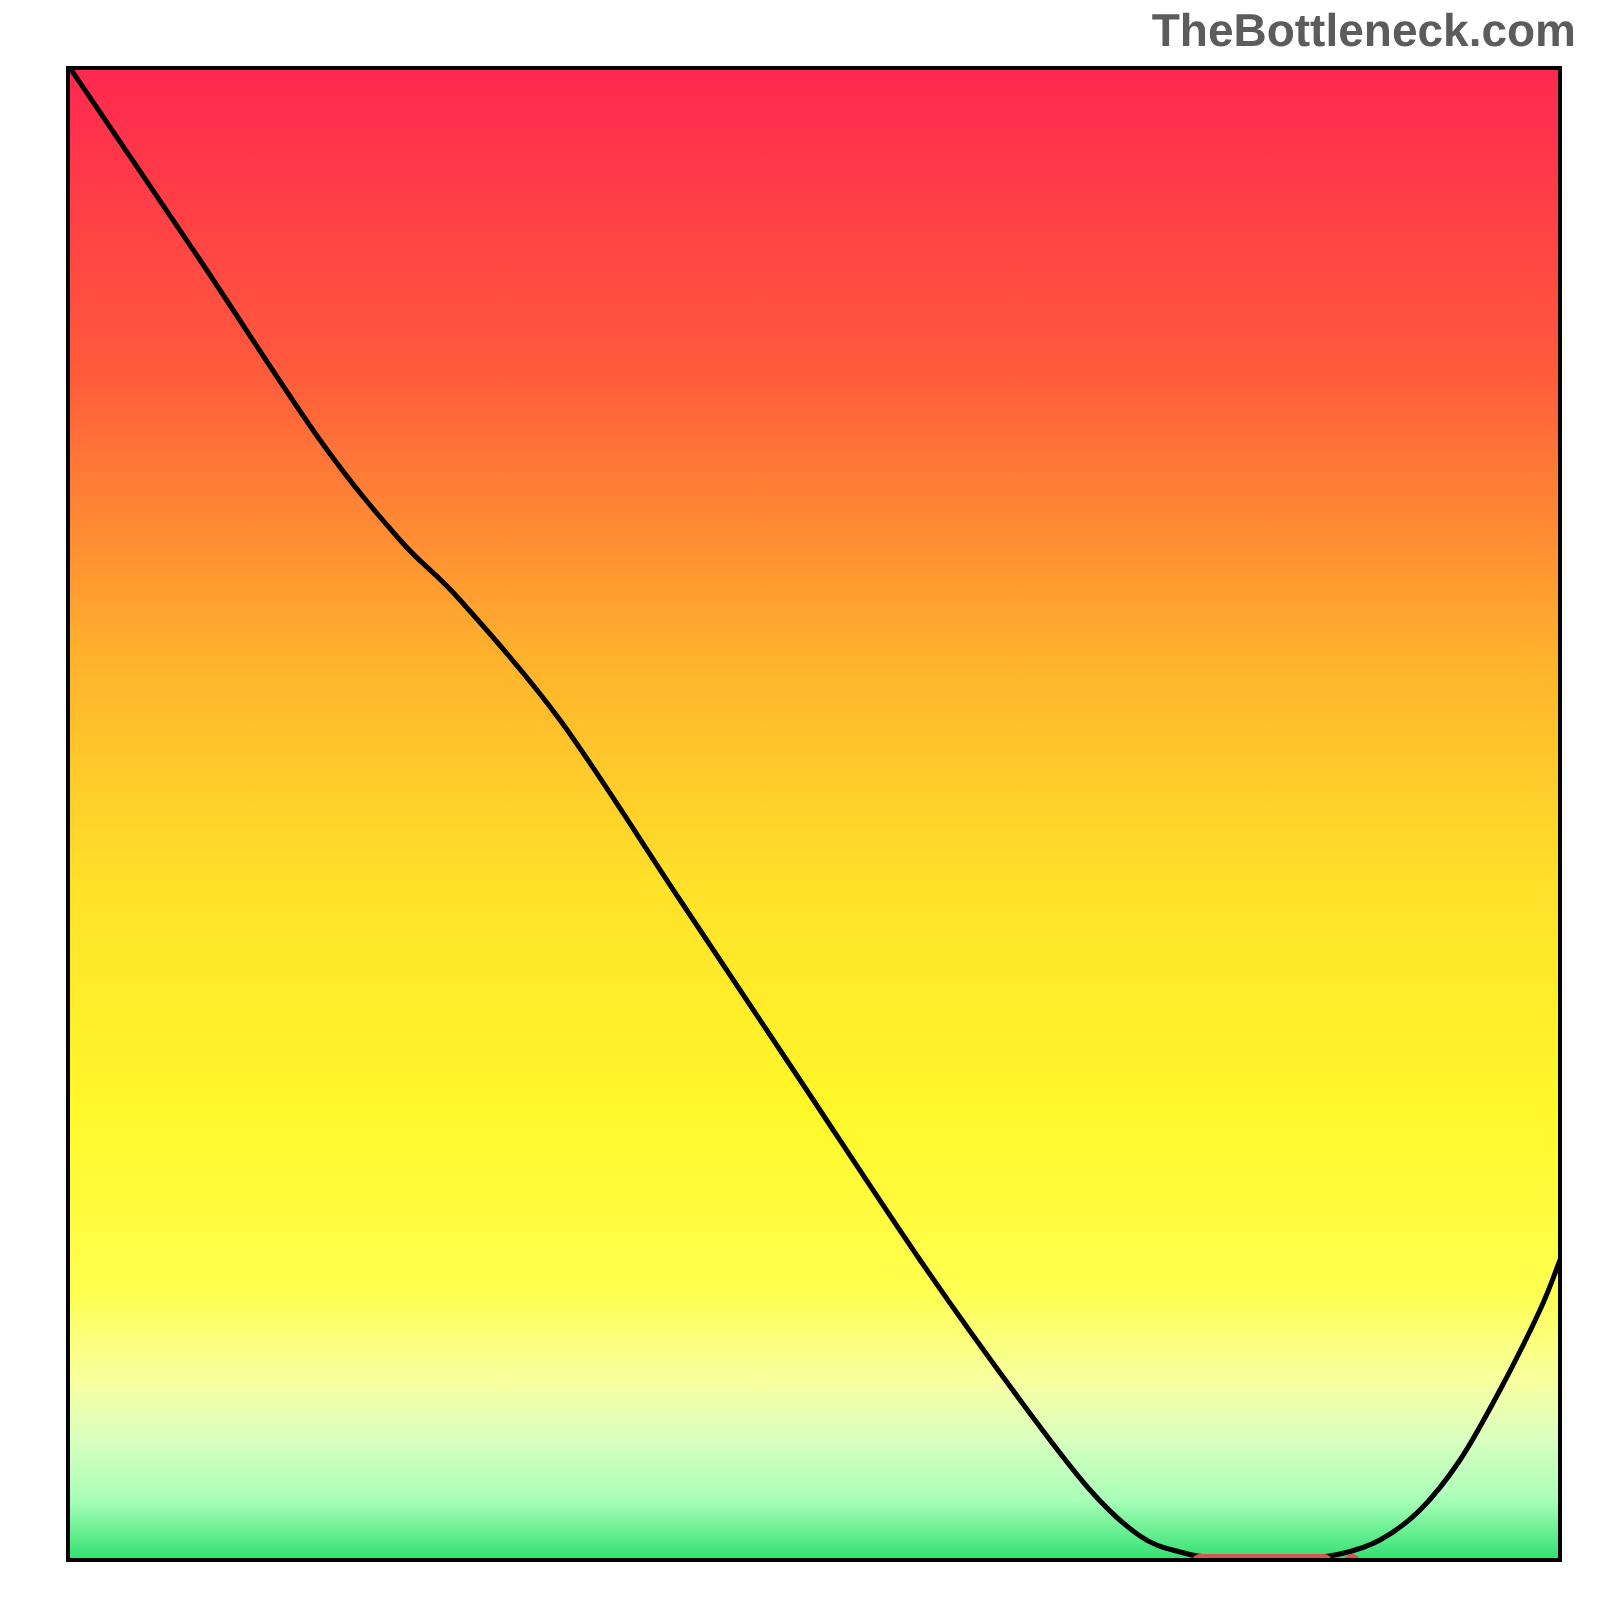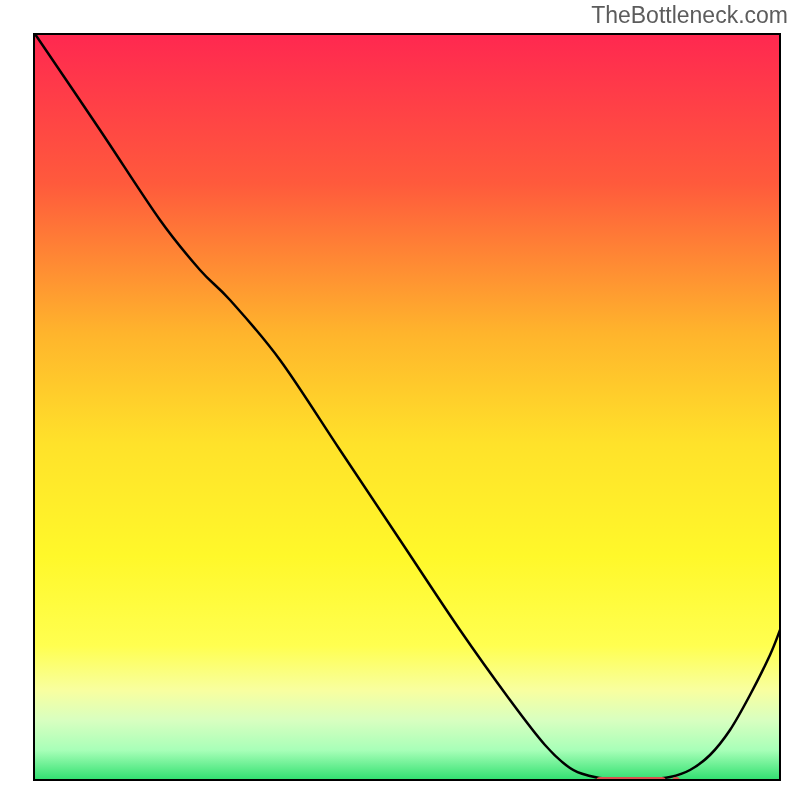--- a/index.html
+++ b/index.html
@@ -13,21 +13,21 @@
   .container {
     position: relative;
     width: 800px;
     height: 800px;
   }
   .watermark {
     position: absolute;
     top: 2px;
     right: 12px;
     font-size: 23px;
-    font-weight: 400;
+    font-weight: 700;
     color: #5c5c5c;
     letter-spacing: 0px;
     text-align: right;
   }
   svg {
     display: block;
   }
 </style>
 </head>
 <body>

